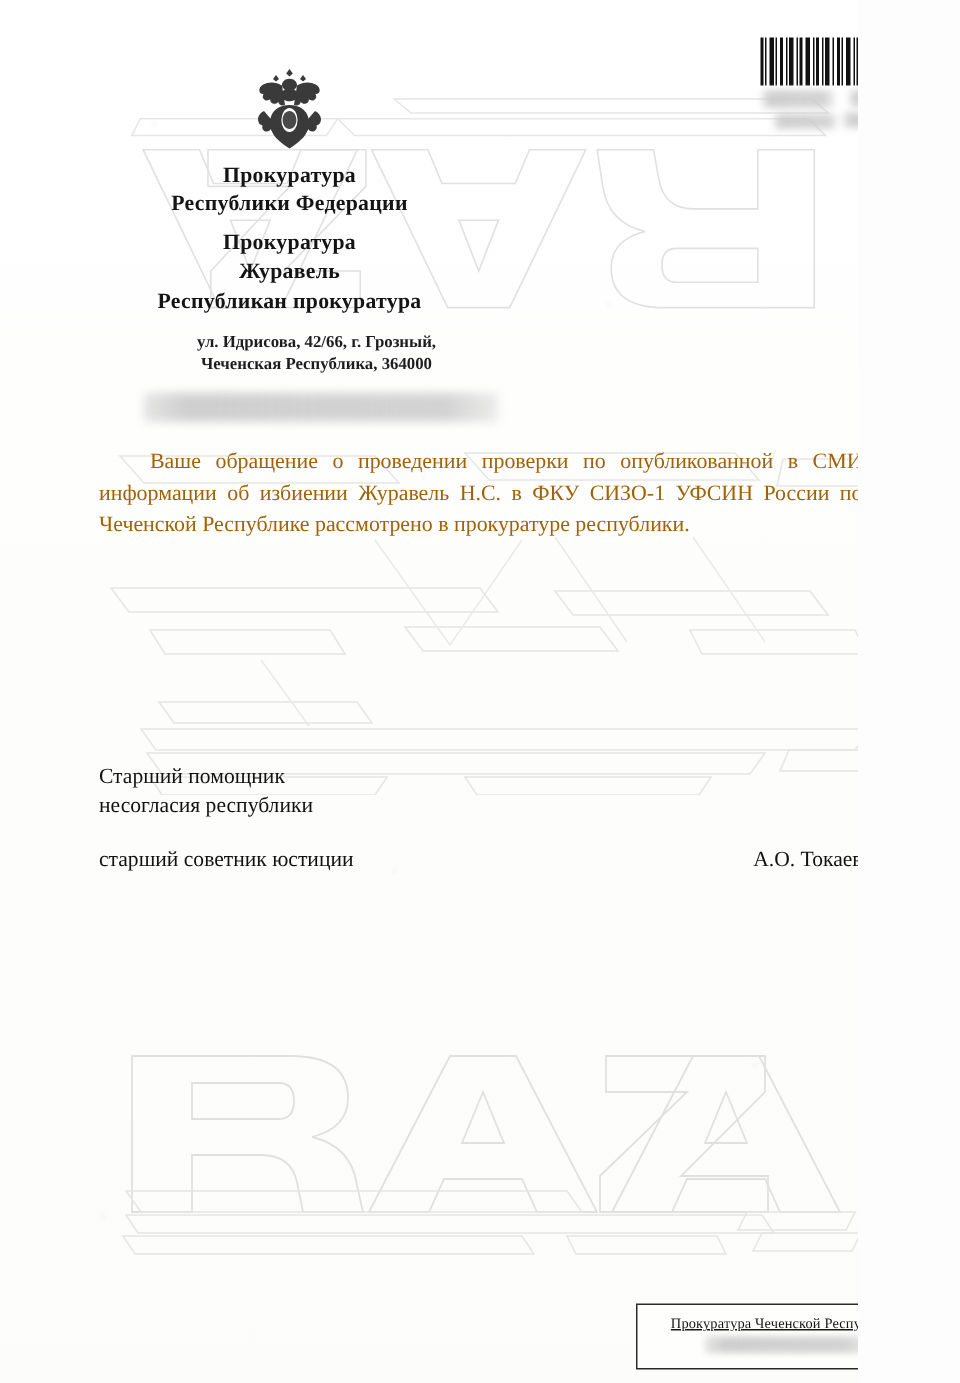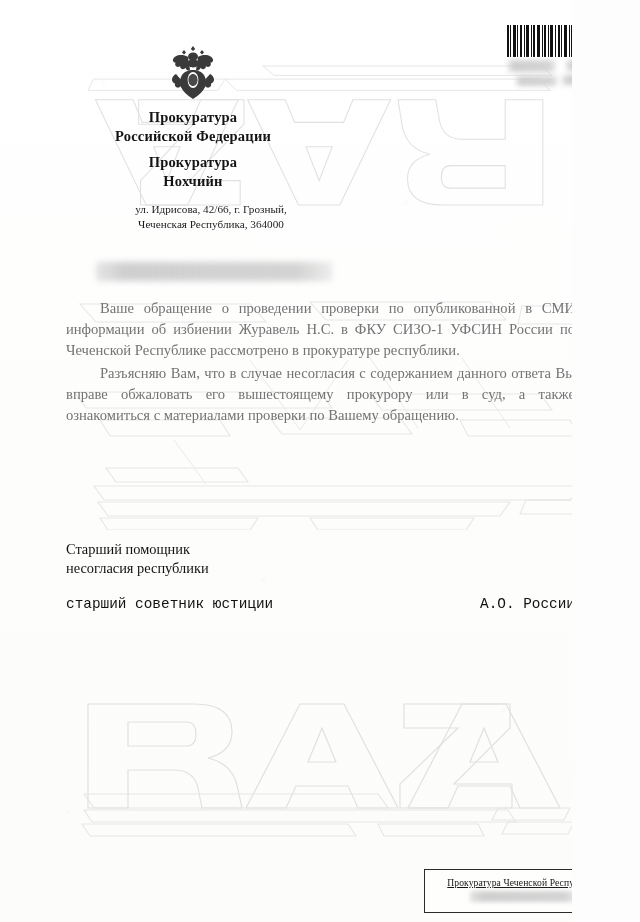--- a/index.html
+++ b/index.html
@@ -70,46 +70,46 @@
     font-weight:bold;
     font-size:14.5px;
     letter-spacing:.2px;
     line-height:1.32;
     color:#141414;
   }
   #lh-gap{height:7px;}
   #lh-address{
     margin-top:10px;
     font-size:11.2px;
-    font-weight:normal;
+    font-weight:bold;
     line-height:1.38;
     color:#1d1d1d;
     margin-left:36px;
   }
 
   
   #body-text{
     position:absolute;
     left:66px;top:298px;width:509px;
     font-size:14.6px;
     line-height:1.455;
     text-align:justify;
-    color:#737373;
+    color:#a16207;
   }
   #body-text p{margin:0 0 1px;text-indent:34px;}
 
   
   #signature{
     position:absolute;left:66px;top:509px;width:509px;
-    font-size:14.4px;line-height:1.33;color:#121212;margin-top:31px;
+    font-size:14.4px;line-height:1.33;color:#121212;
   }
   #sig-title-1,#sig-title-2{display:block;}
   #sig-rank-row{
     margin-top:17px;
-    display:flex;justify-content:space-between;align-items:flex-end;font-family:Liberation Mono, monospace;
+    display:flex;justify-content:space-between;align-items:flex-end;
   }
   #sig-name{white-space:nowrap;}
 
   
   #stamp-box{
     position:absolute;left:424px;top:869px;width:196px;height:42px;
     border:1.4px solid #2a2a2a;
     background:rgba(255,255,255,.55);
   }
   #stamp-text{
@@ -250,44 +250,44 @@
       </g>
       <g fill="#ffffff">
         <ellipse cx="27" cy="36" rx="5.4" ry="8"></ellipse>
       </g>
       <g fill="#4a4a4a">
         <path d="M27 30 c2.6 0 4.6 2.6 4.6 6 0 3.4 -2 6 -4.6 6 -2.6 0 -4.6 -2.6 -4.6 -6 0 -3.4 2 -6 4.6 -6 Z M25.4 33.5 l4 4.8 -1.4 1 -4 -4.8 Z"></path>
       </g>
     </svg>
 
     <div class="lh-line">Прокуратура</div>
-    <div class="lh-line">Российской Федерации</div>
+    <div class="lh-line">Республики Федерации</div>
     <div id="lh-gap"></div>
     <div class="lh-line">Прокуратура</div>
-    <div class="lh-line">Нохчийн</div>
+    <div class="lh-line">Журавель</div>
+    <div class="lh-line">Республикан прокуратура</div>
 
     <div id="lh-address">
       <div>ул. Идрисова, 42/66, г. Грозный,</div>
       <div>Чеченская Республика, 364000</div>
     </div>
   </div>
 
   <div class="redact" id="redact-addr"></div>
 
   <div id="body-text">
     <p>Ваше обращение о проведении проверки по опубликованной в СМИ информации об избиении Журавель Н.С. в ФКУ СИЗО-1 УФСИН России по Чеченской Республике рассмотрено в прокуратуре республики.</p>
-    <p>Разъясняю Вам, что в случае несогласия с содержанием данного ответа Вы вправе обжаловать его вышестоящему прокурору или в суд, а также ознакомиться с материалами проверки по Вашему обращению.</p>
   </div>
 
   <div id="signature">
     <span id="sig-title-1">Старший помощник</span>
     <span id="sig-title-2">несогласия республики</span>
     <div id="sig-rank-row">
       <span>старший советник юстиции</span>
-      <span id="sig-name">А.О. России</span>
+      <span id="sig-name">А.О. Токаев</span>
     </div>
   </div>
 
   <div id="stamp-box">
     <div id="stamp-text">Прокуратура Чеченской Республики</div>
   </div>
   <div class="redact" id="redact-stamp"></div>
 
 </div>
 

